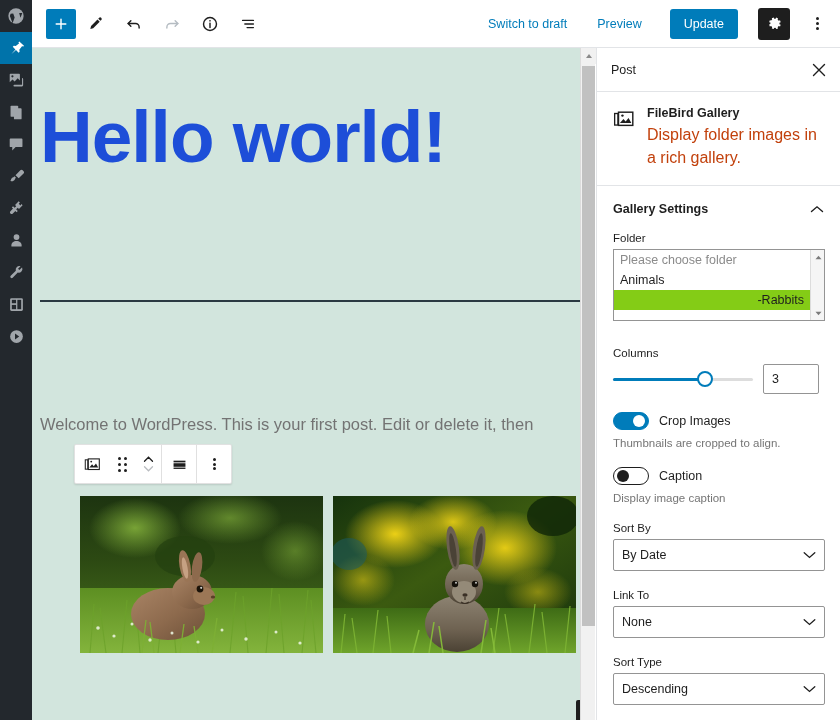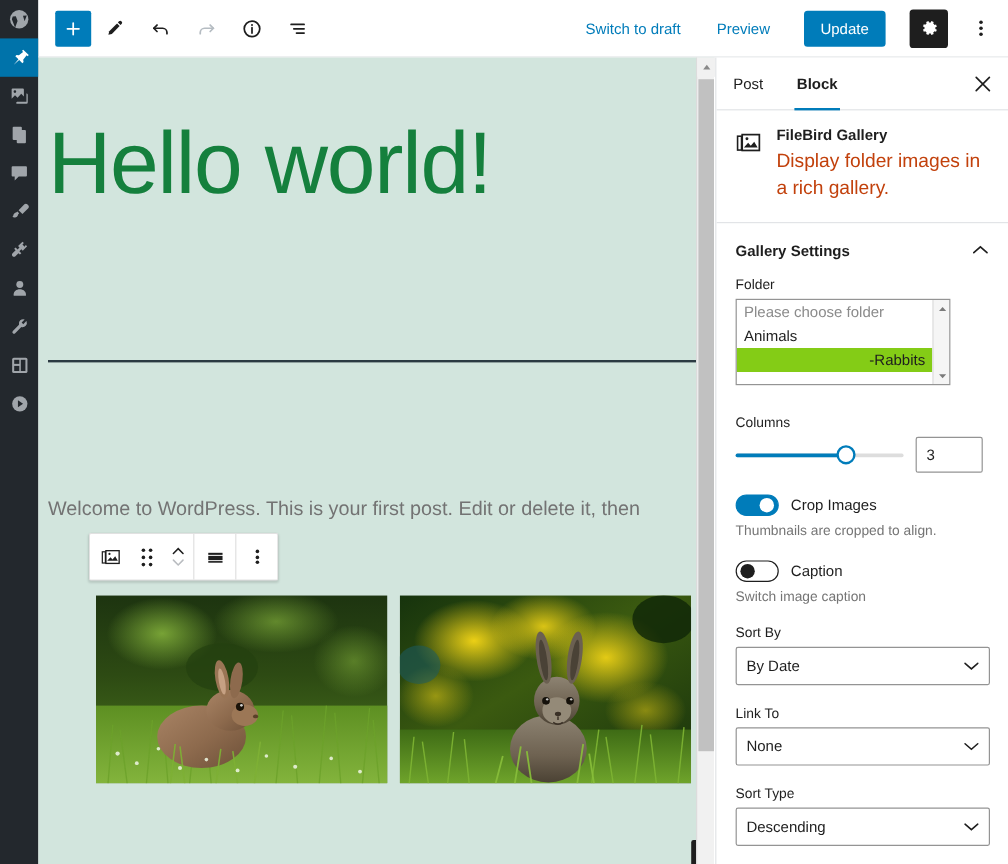--- a/index.html
+++ b/index.html
@@ -66,21 +66,21 @@
   }
   .kdot { width: 3px; height: 3px; border-radius: 50%; background: #1e1e1e; display:block; margin: 1.6px 0; }
 
   
   #canvas {
     position: absolute; left: 32px; top: 48px; width: 563px; height: 672px;
     background: #d2e5dd; overflow: hidden;
   }
   #post-title {
     position: absolute; left: 8px; top: 52px; width: 540px;
-    font-size: 73px; line-height: 1; color: #15803d; font-weight: 400;
+    font-size: 73px; line-height: 1; color: #1d4ed8; font-weight: 700;
     letter-spacing: -1px; white-space: nowrap;
   }
   #title-rule {
     position: absolute; left: 8px; top: 252px; width: 542px; height: 0;
     border-top: 2px solid #2b3a42;
   }
   #post-para {
     position: absolute; left: 8px; top: 364px; width: 548px;
     font-size: 16.5px; color: #737373; line-height: 1.5; white-space: nowrap;
   }
@@ -157,21 +157,21 @@
     display: flex; align-items: center; padding: 14px 16px; cursor: pointer;
   }
   #panel-head .ph-title { font-size: 12.5px; font-weight: 700; color: #1e1e1e; }
   #panel-head .ph-chev { margin-left: auto; }
 
   .field { padding: 0 16px 0 16px; }
   .flabel { font-size: 11.5px; color: #1e1e1e; margin-bottom: 5px; display: block; }
   .fhelp { font-size: 11.5px; color: #757575; margin-top: 7px; }
 
   .listbox {
-    width: 179px; height: 72px; border: 1px solid #949494; background: #fff;
+    width: 212px; height: 72px; border: 1px solid #949494; background: #fff;
     position: relative; overflow: hidden; font-size: 12.5px;
   }
   .listbox .lb-opts { position: absolute; left: 0; top: 0; right: 14px; }
   .lb-opt { padding: 2px 6px; color: #1e1e1e; line-height: 16px; cursor: pointer; white-space: nowrap; }
   .lb-opt.placeholder { color: #8b8b8b; }
   .lb-opt.selected { background: #84cc16; text-align: right; }
   .lb-scroll {
     position: absolute; right: 0; top: 0; width: 14px; height: 100%;
     background: #f5f5f5; border-left: 1px solid #dcdcdc;
   }
@@ -560,21 +560,20 @@
         <path d="M4 1l3 4H1z" fill="#8a8a8a"></path>
       </svg>
     </div>
     <div class="thumb"></div>
   </div>
 
   <div id="sidebar">
 
     <div id="sb-tabs">
       <button class="sb-tab">Post</button>
-      <button class="sb-tab active">Block</button>
       <div class="sb-close">
         <svg width="14" height="14" viewBox="0 0 14 14">
           <path d="M1.5 1.5l11 11M12.5 1.5l-11 11" stroke="#1e1e1e" stroke-width="1.4" stroke-linecap="round"></path>
         </svg>
       </div>
     </div>
 
     <div id="block-card">
       <div class="bc-icon">
         <svg width="22" height="22" viewBox="0 0 20 20">
@@ -644,21 +643,21 @@
       <div class="fhelp">Thumbnails are cropped to align.</div>
     </div>
 
     <div class="field" style="padding-top:18px">
       <div class="toggle-row">
         <div class="toggle">
           <span class="dot"></span>
         </div>
         <span class="toggle-label">Caption</span>
       </div>
-      <div class="fhelp">Switch image caption</div>
+      <div class="fhelp">Display image caption</div>
     </div>
 
     <div class="field" style="padding-top:18px">
       <span class="flabel">Sort By</span>
       <div class="selectbox">
         <span>By Date</span>
         <span class="chev">
           <svg width="13" height="8" viewBox="0 0 13 8">
               <path d="M1.2 1.8L6.5 6.4l5.3-4.6" stroke="#1e1e1e" stroke-width="1.3" fill="none" stroke-linecap="round"></path>
             </svg>

